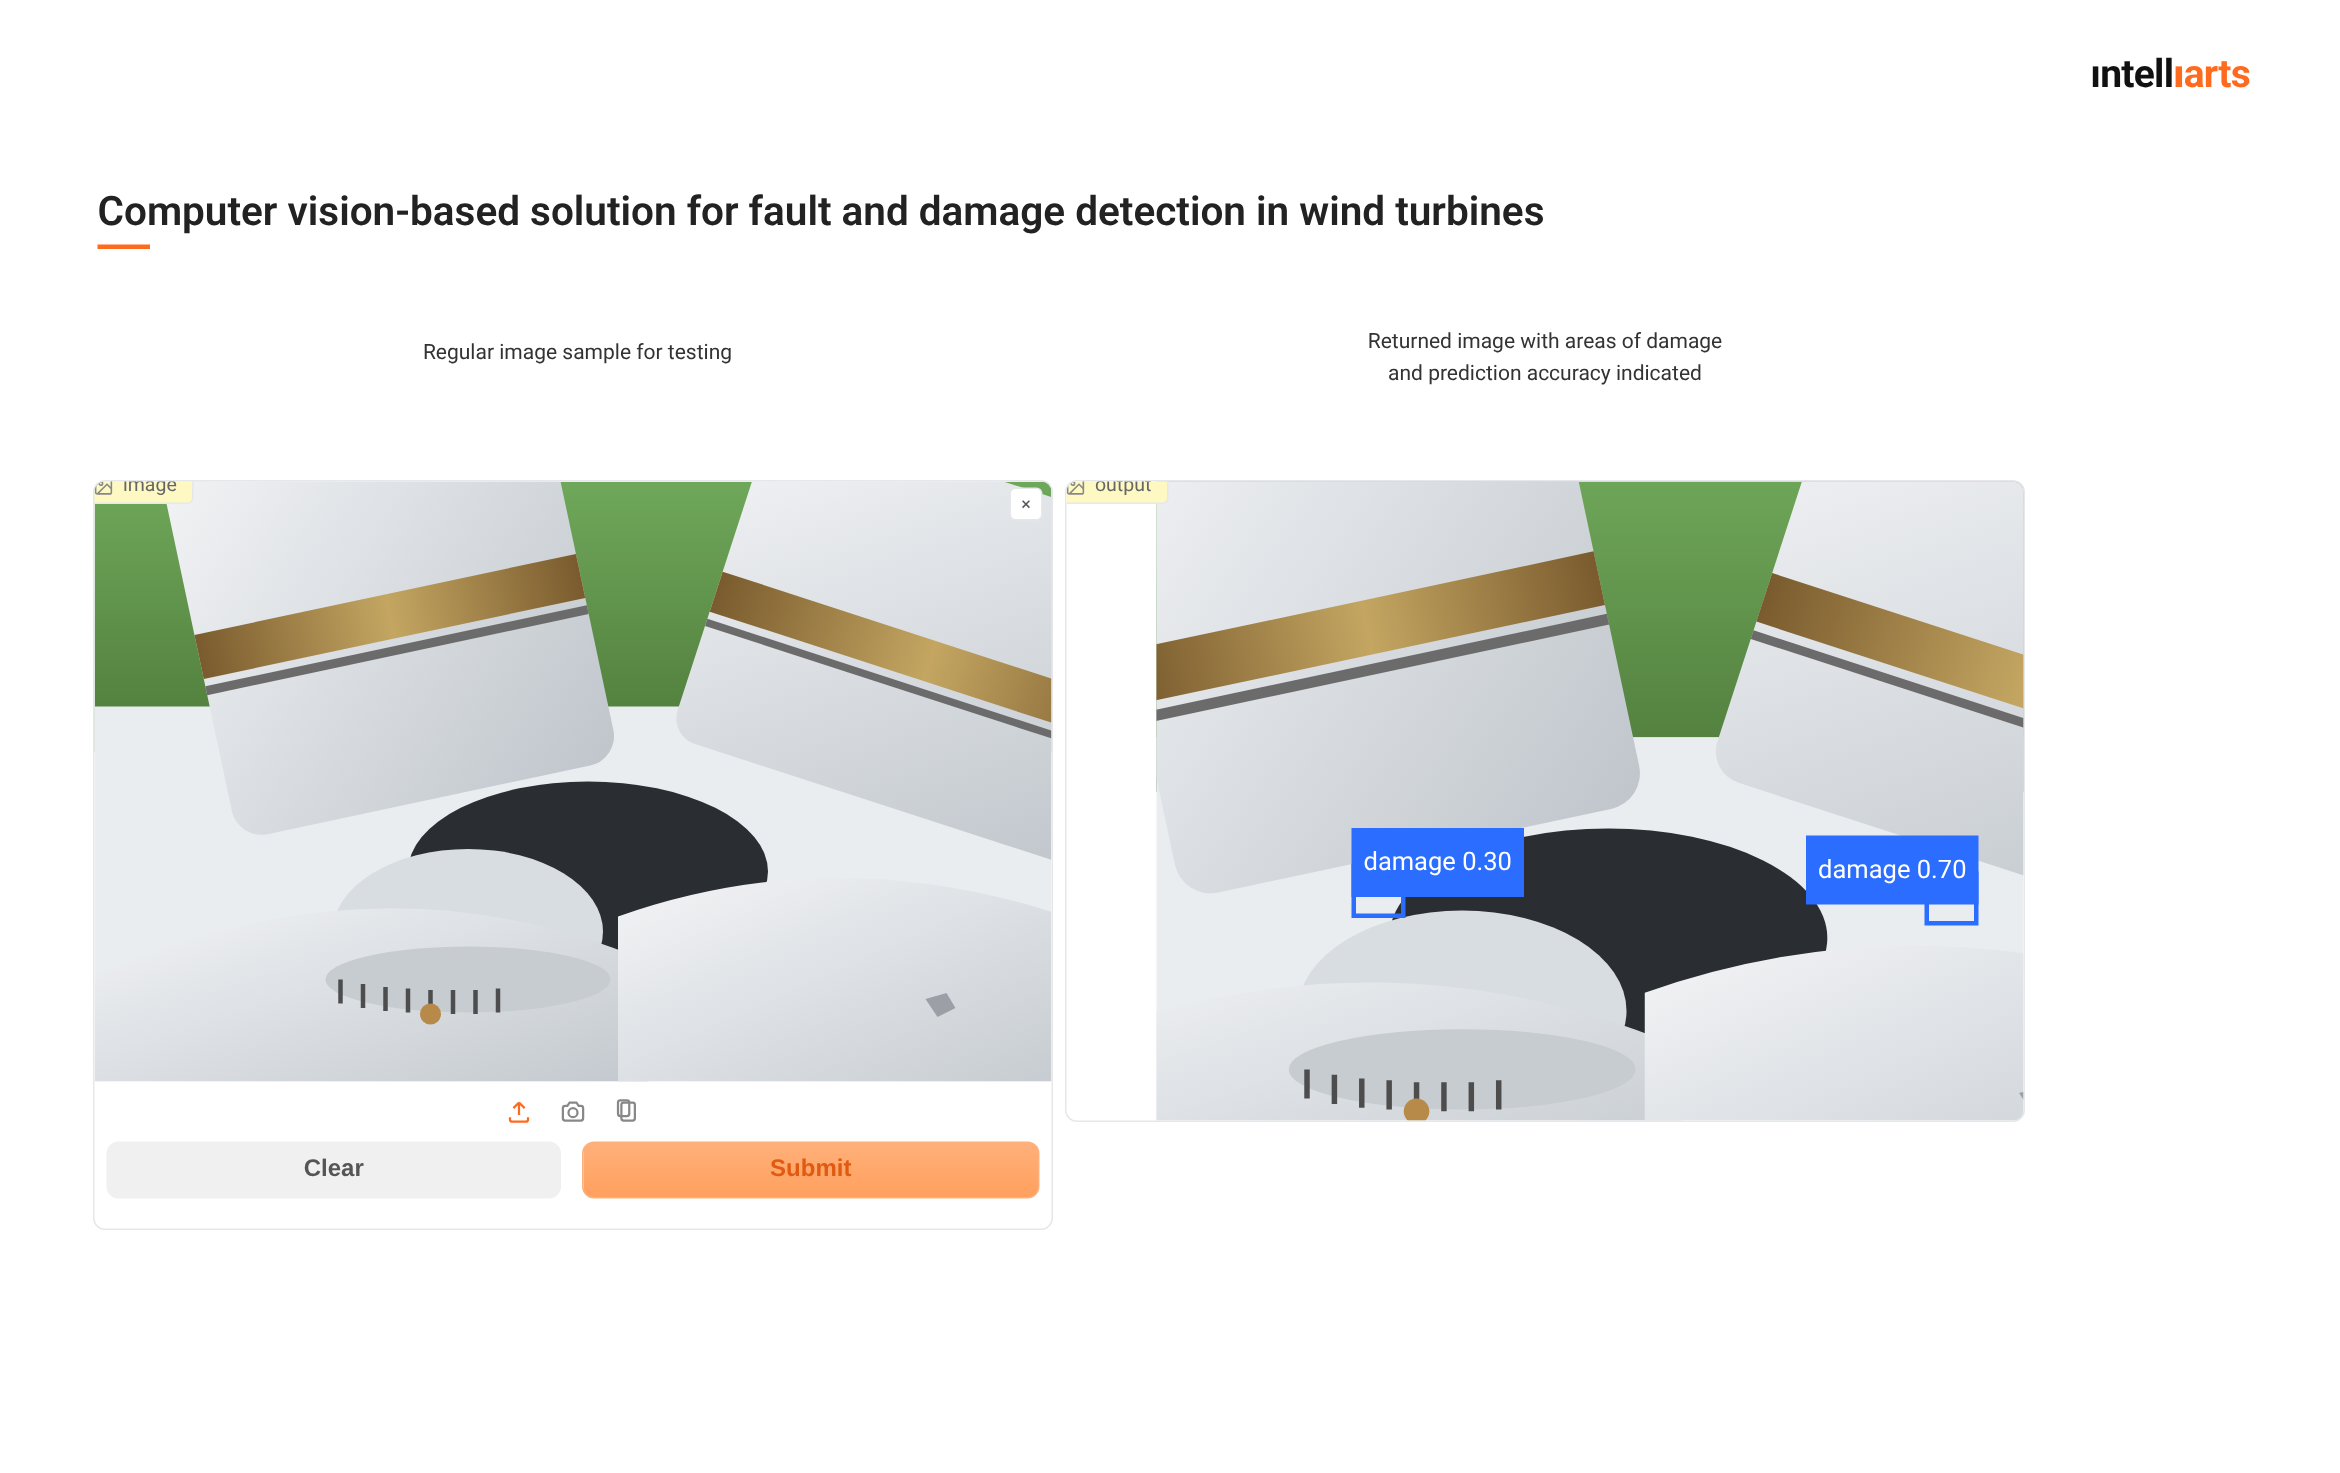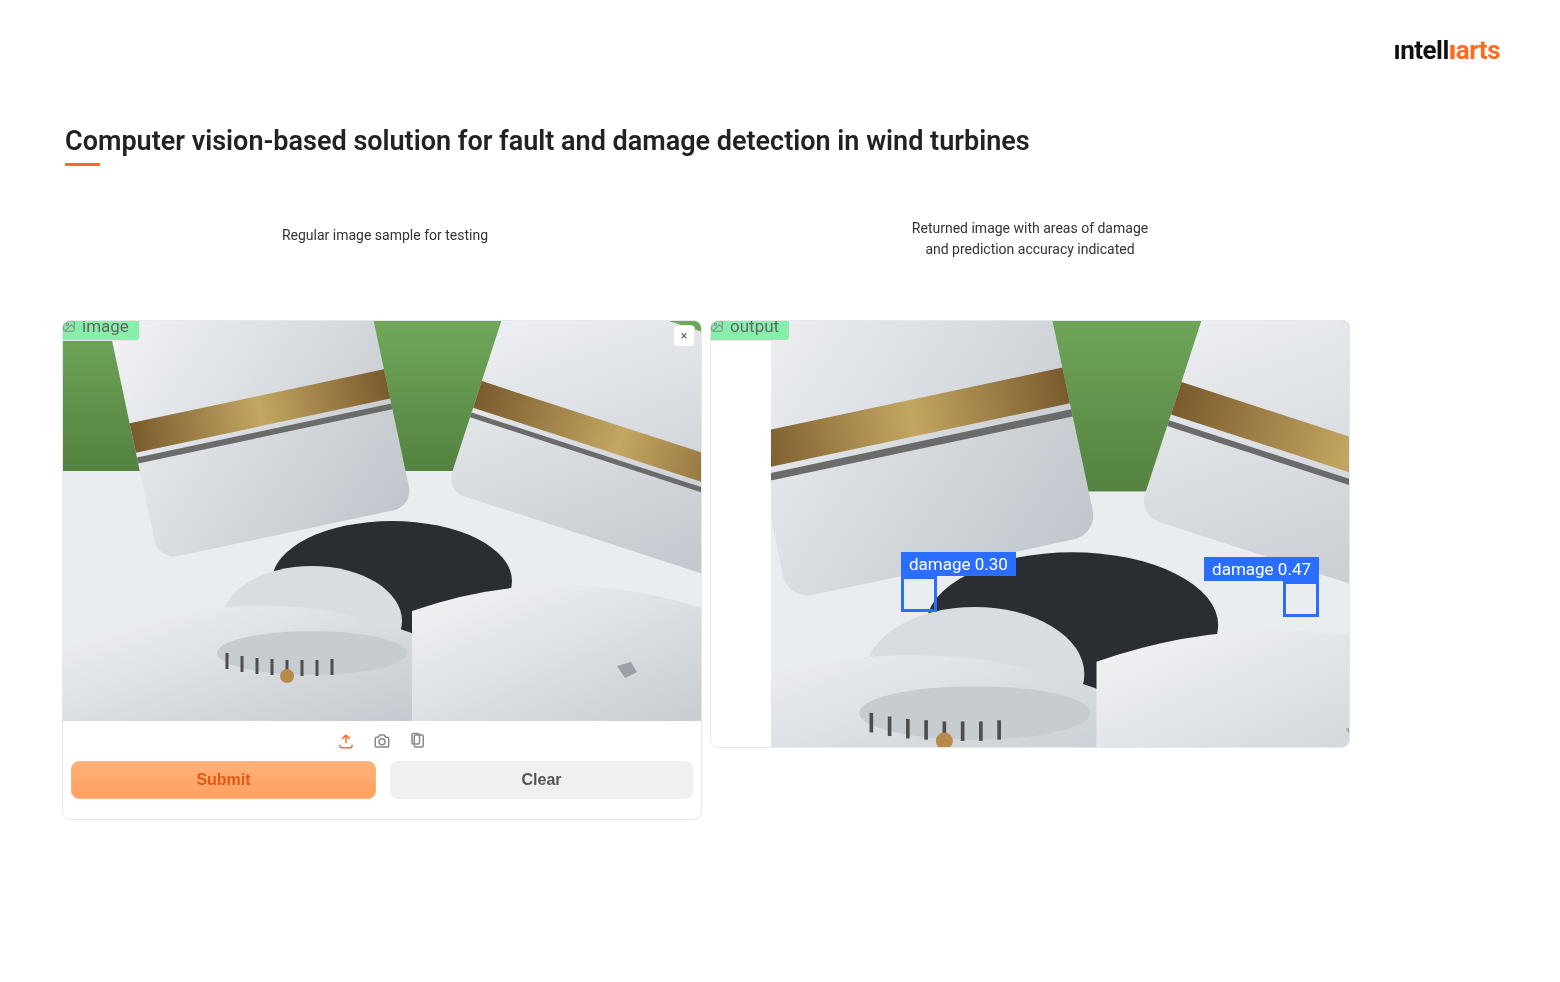--- a/index.html
+++ b/index.html
@@ -67,25 +67,25 @@
       overflow: hidden;
     }
     .panel-left  { left: 62px;  height: 500px; }
     .panel-right { left: 710px; height: 428px; }
 
     .panel-tag {
       position: absolute;
       top: -10px;
       left: -10px;
       z-index: 5;
-      background: #86efac;
+      background: #fef9c3;
       border: 1px solid #e5e7eb;
       border-radius: 4px;
       padding: 4px 10px 4px 8px;
-      font-size: 17px;
+      font-size: 13px;
       color: #666;
       display: flex;
       align-items: center;
       gap: 6px;
     }
     .panel-tag svg { width: 14px; height: 14px; stroke: #888; fill: none; stroke-width: 1.8; }
 
     
     .img-area {
       width: 100%;
@@ -129,21 +129,21 @@
       border: 3px solid #2a6dff;
       box-sizing: border-box;
     }
     .bbox-label {
       position: absolute;
       top: -28px;
       left: -3px;
       background: #2a6dff;
       color: #fff;
       font-size: 17px;
-      padding: 2px 8px;
+      padding: 13px 8px;
       white-space: nowrap;
       font-weight: 400;
     }
     .bbox1 { left: 130px; top: 255px; width: 36px; height: 36px; }
     .bbox1 .bbox-label { top: -27px; }
     .bbox2 { right: 30px; top: 260px; width: 36px; height: 36px; }
     .bbox2 .bbox-label { top: -27px; left: auto; right: -3px; }
 
     
     .mini-toolbar {
@@ -297,22 +297,22 @@
     </div>
     <div class="tb-btn">
       <svg viewBox="0 0 24 24" fill="none" stroke="#888" stroke-width="2">
           <rect x="7" y="4" width="12" height="16" rx="2"></rect>
           <rect x="4" y="2" width="10" height="14" rx="2"></rect>
         </svg>
     </div>
   </div>
 
   <div class="action-row">
+    <button class="btn btn-clear">Clear</button>
     <button class="btn btn-submit">Submit</button>
-    <button class="btn btn-clear">Clear</button>
   </div>
 </div>
 
 <div class="panel panel-right">
 
   <div class="panel-tag">
     <svg viewBox="0 0 24 24">
         <rect x="3" y="3" width="18" height="18" rx="2"></rect>
         <circle cx="9" cy="9" r="2"></circle>
         <path d="M21 15l-5-5L5 21"></path>
@@ -379,17 +379,17 @@
             <line x1="270" y1="338" x2="270" y2="354"></line>
         </g>
         <circle cx="225" cy="355" r="7" fill="#b78a4a"></circle>
         <path d="M555 345 l14 -4 l6 10 l-12 6 z" fill="#9aa0a6"></path>
       </svg>
 
       <div class="bbox bbox1">
         <div class="bbox-label">damage  0.30</div>
       </div>
       <div class="bbox bbox2">
-        <div class="bbox-label">damage  0.47</div>
+        <div class="bbox-label">damage  0.70</div>
       </div>
     </div>
   </div>
 </div>
 
 </body></html>

